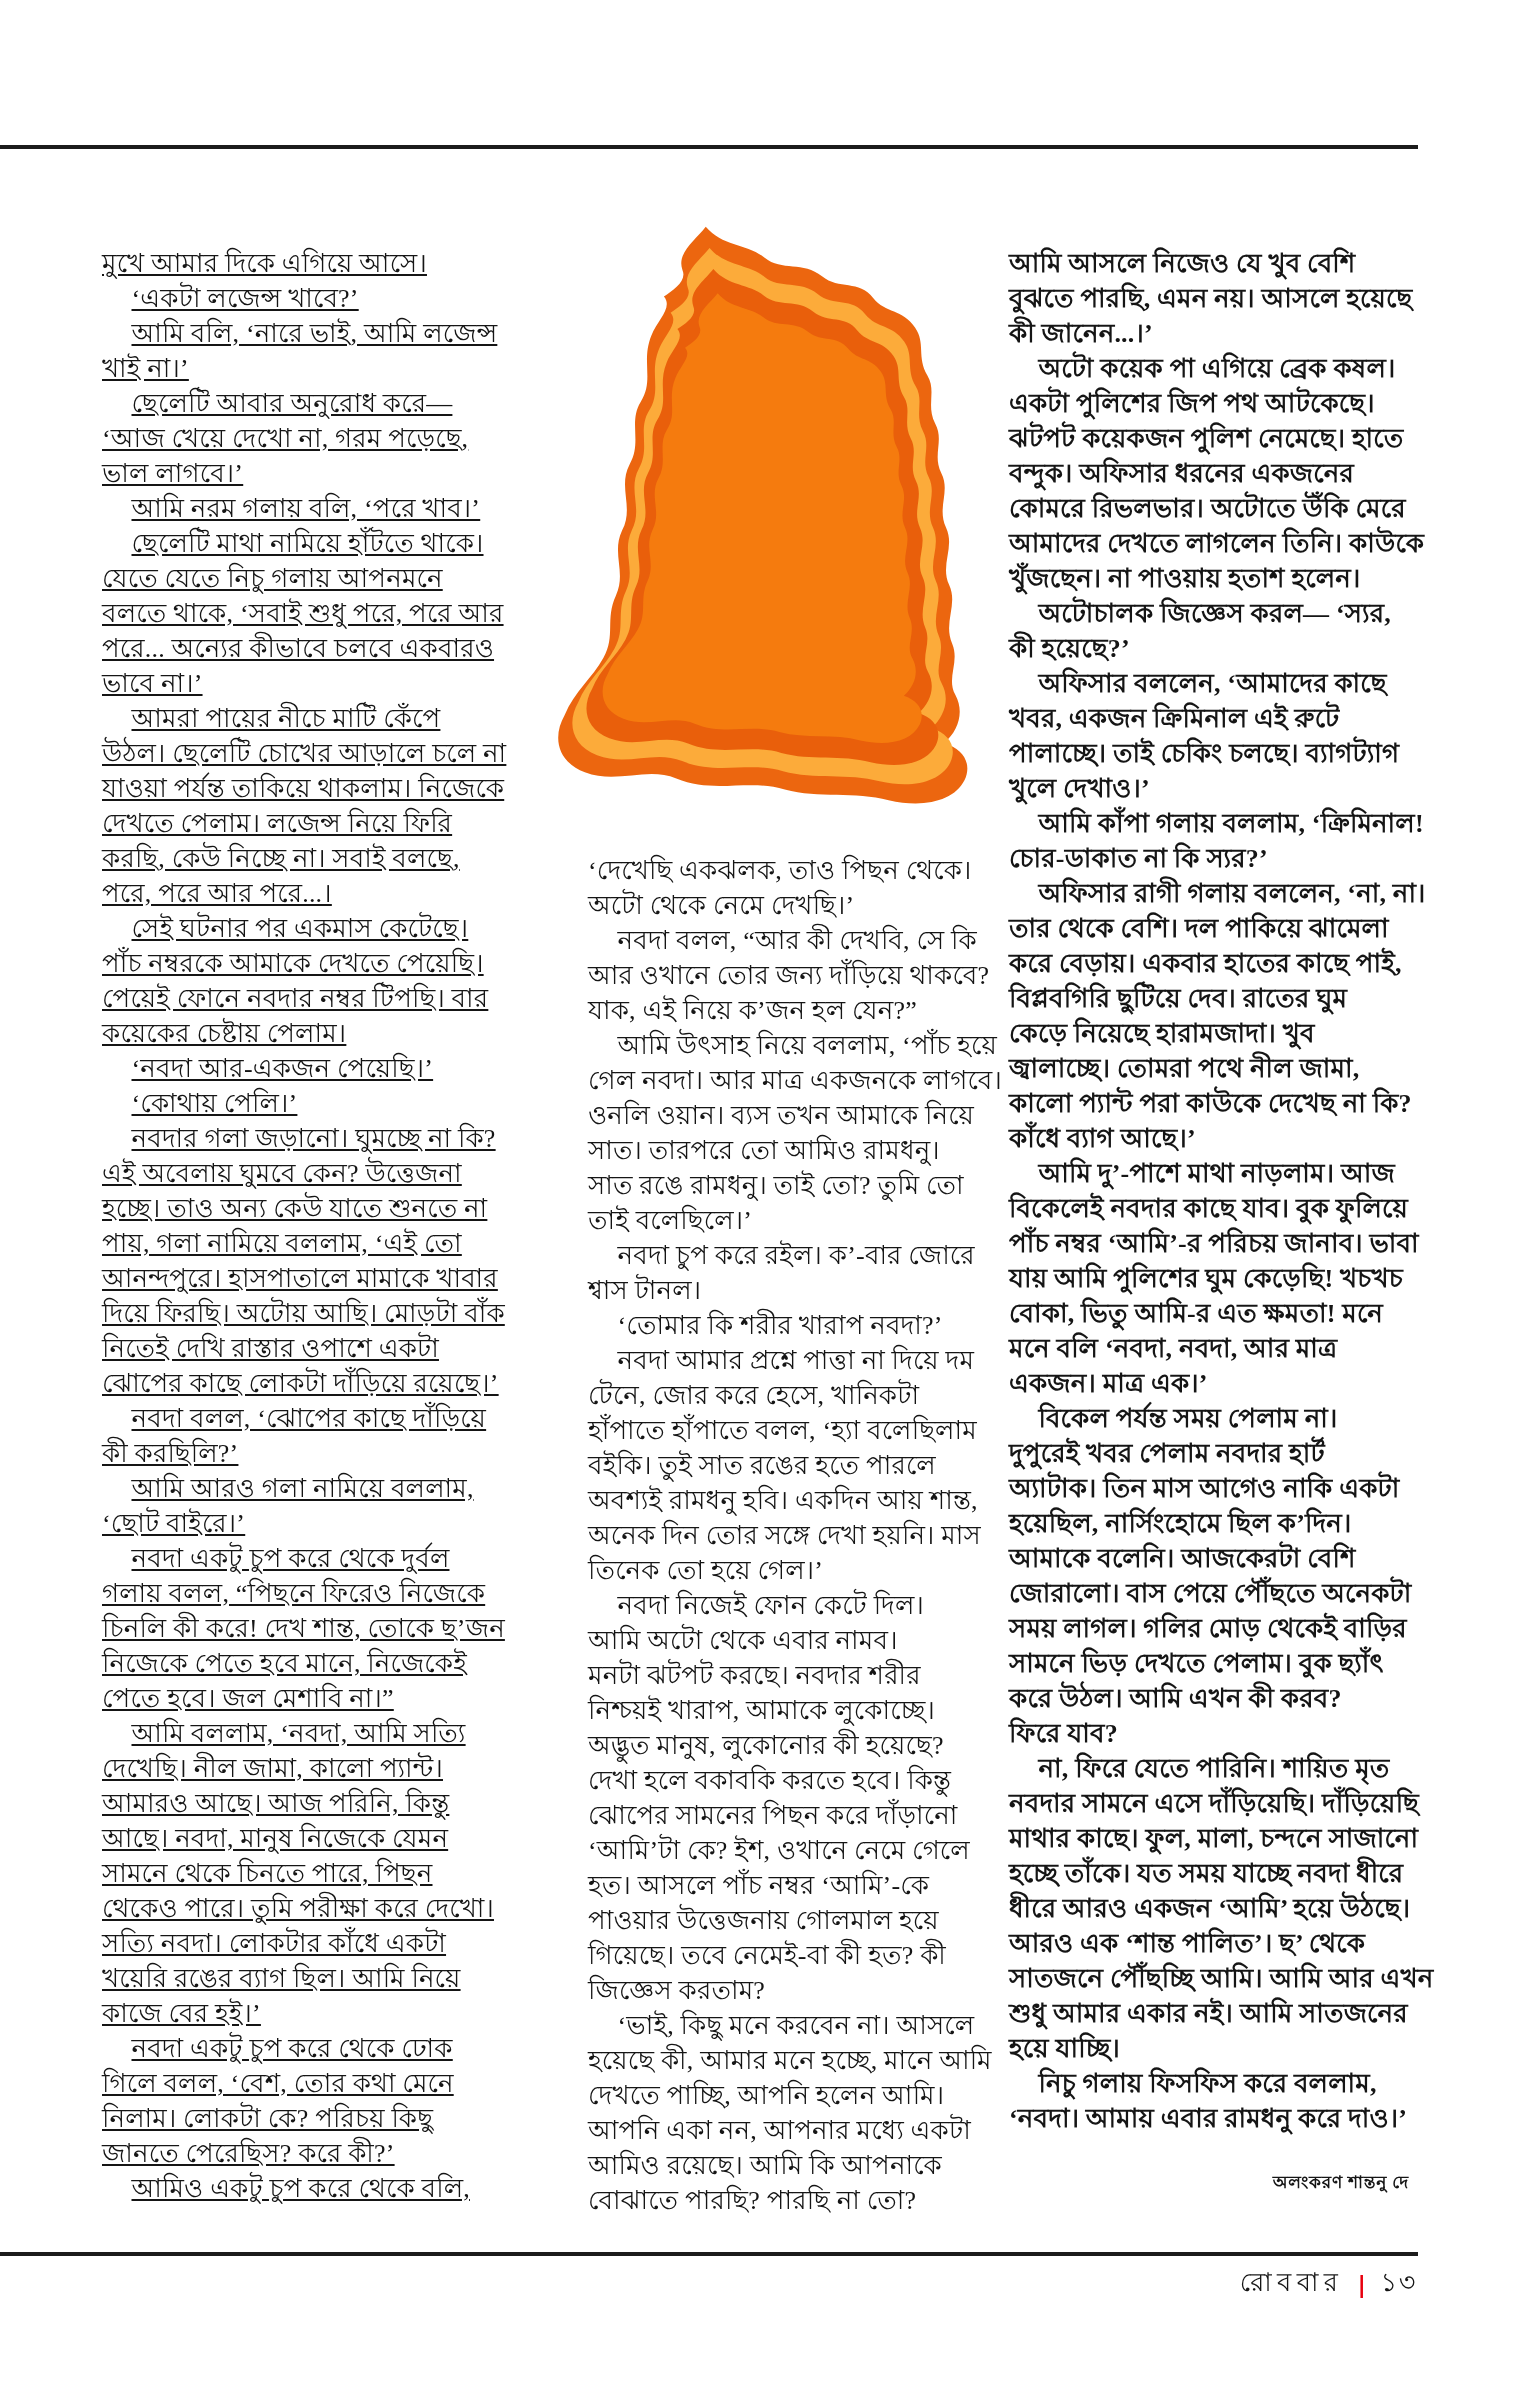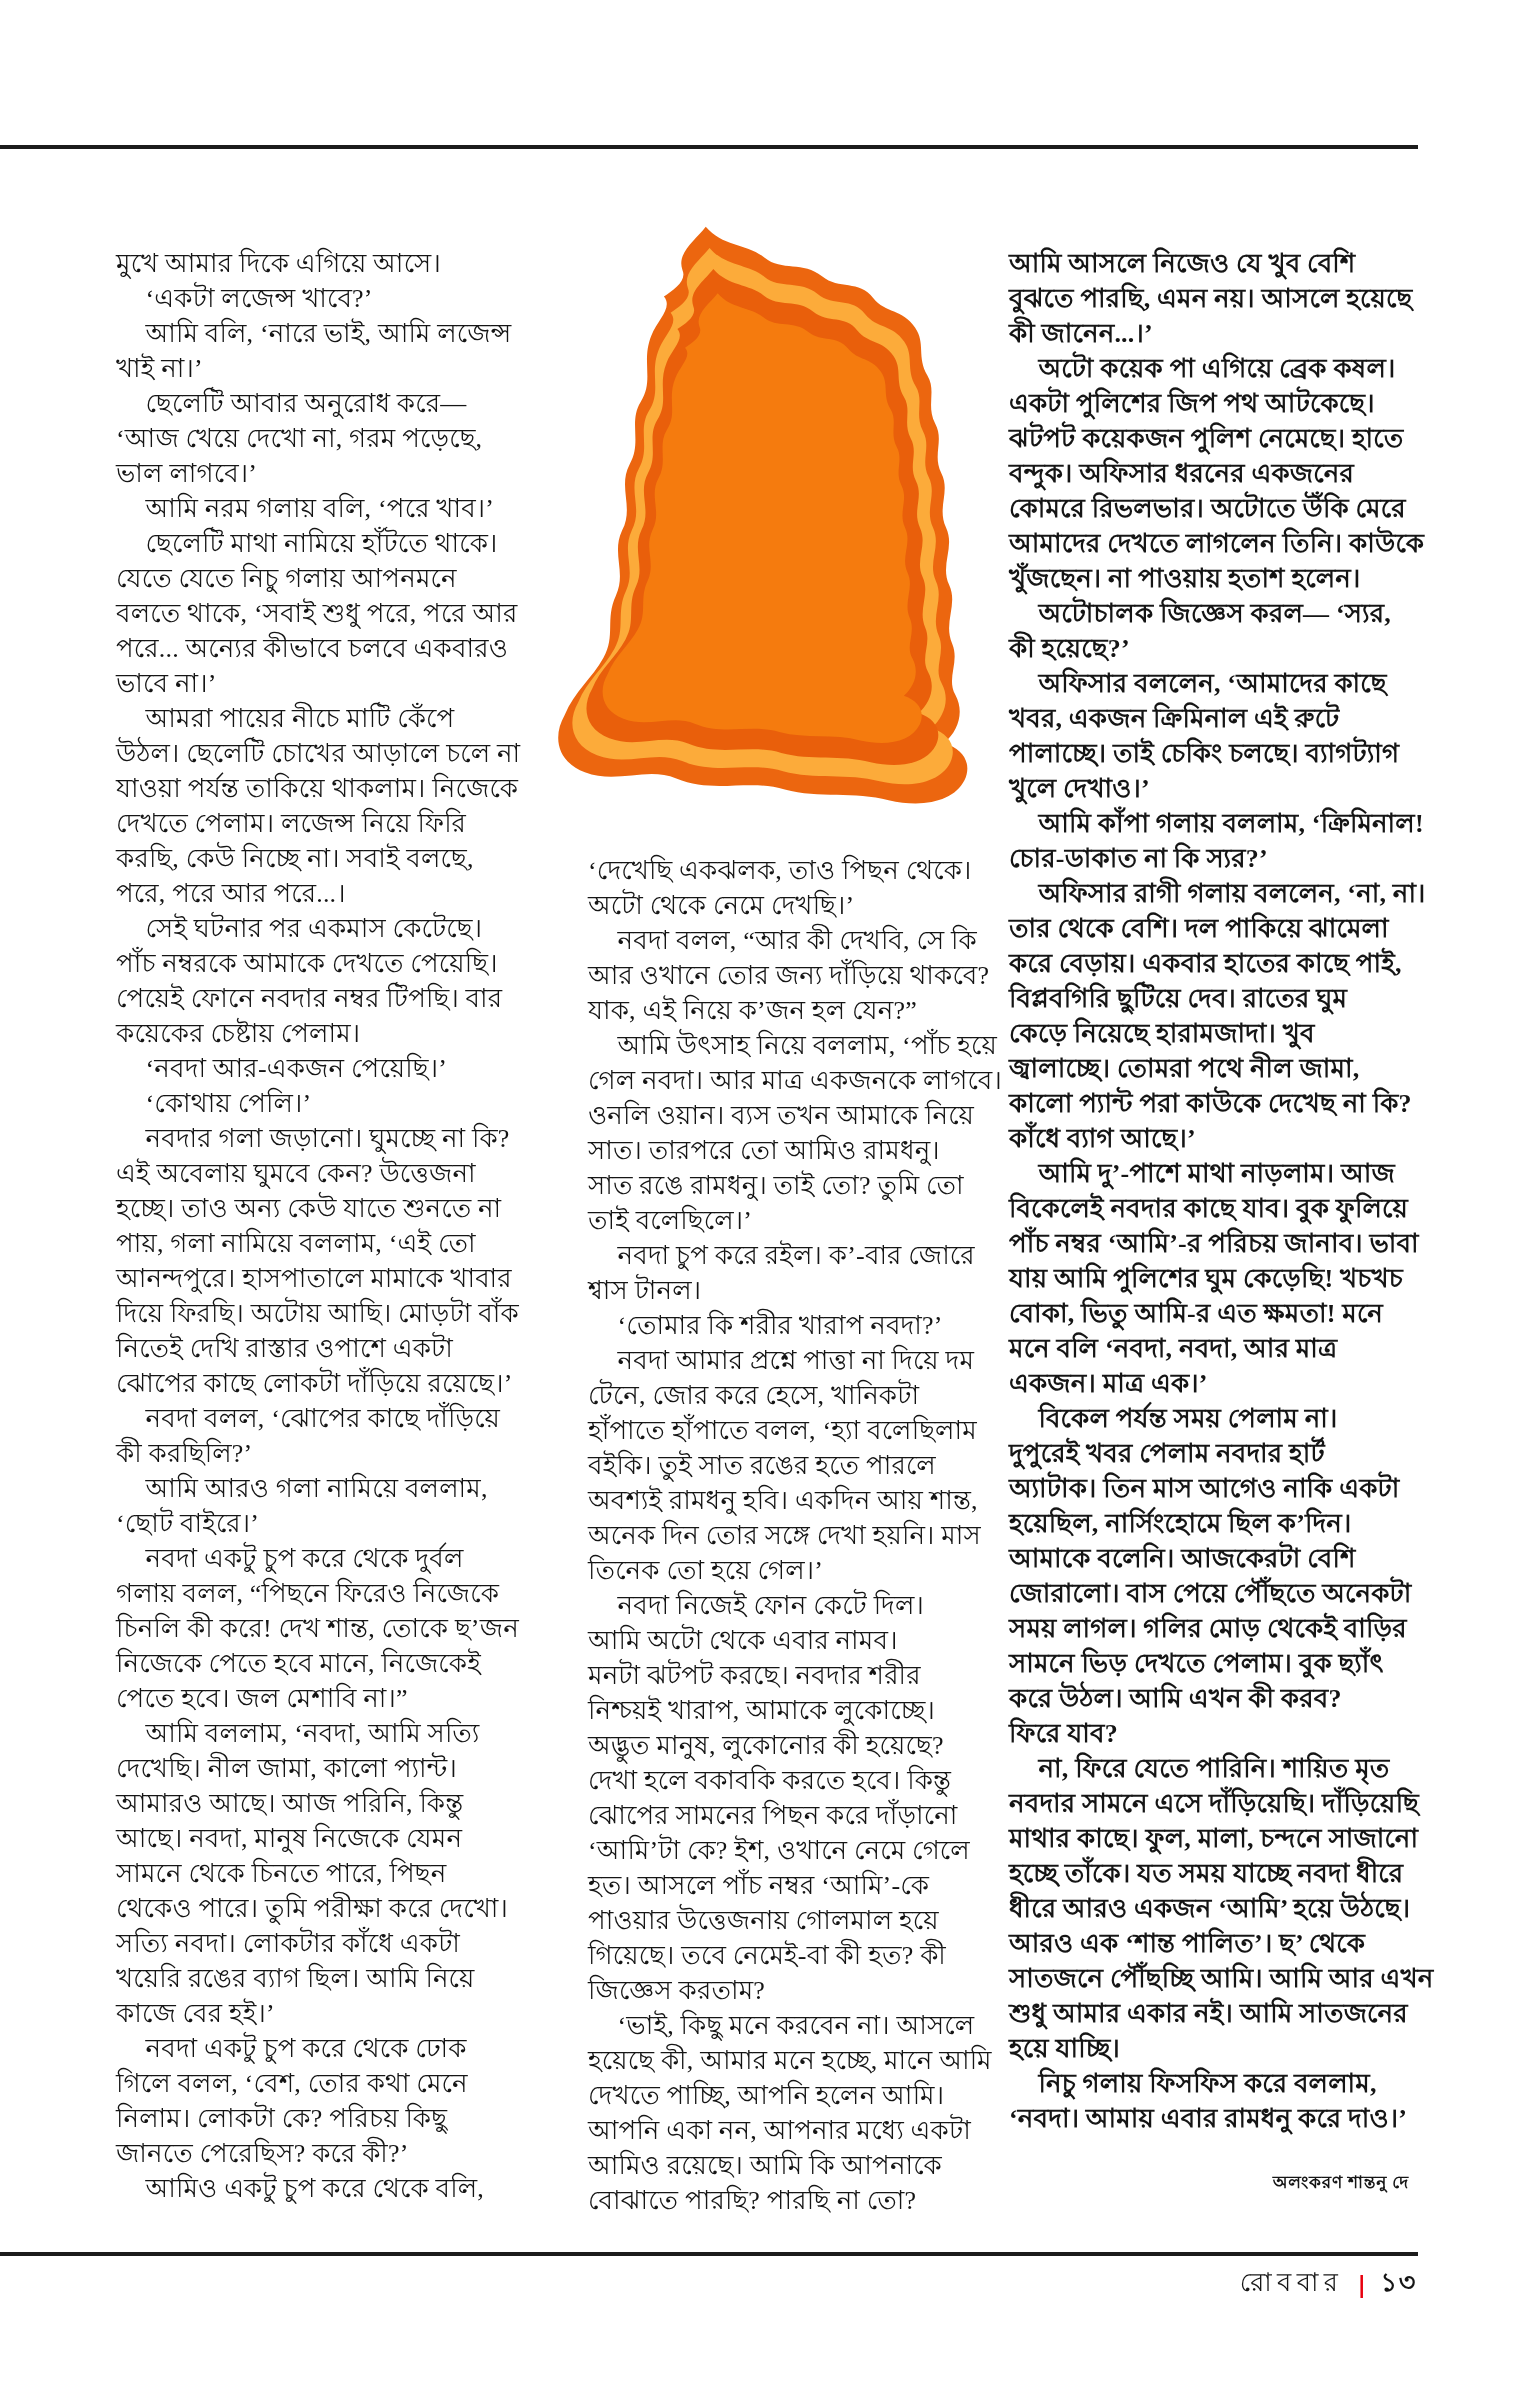--- a/index.html
+++ b/index.html
@@ -9,21 +9,21 @@
     background:#ffffff;
     font-family:"Liberation Serif", serif;
     color:#151515;
     overflow:hidden;
   }
   .rule{position:absolute;left:0;width:1418px;height:3.9px;background:#1c1c1c;}
   .rule-top{top:145px;}
   .rule-bottom{top:2252px;}
   .illustration{position:absolute;left:543px;top:219px;width:434px;height:620px;}
   .col{position:absolute;}
-  .col-left{left:116px;top:246px;width:391px;}
+  .col-left{left:102px;top:246px;width:391px;text-decoration:underline;}
   .col-center{left:560px;top:853px;width:388px;margin-left:28px;}
   .col-right{left:1009px;top:246px;width:399px;font-weight:bold;}
   .line{
     font-size:26px;
     line-height:35px;
     height:35px;
     white-space:nowrap;
     letter-spacing:0.2px;
   }
   .line.indent{padding-left:29.5px;}
@@ -34,21 +34,21 @@
     letter-spacing:0.8px;
   }
   .footer{
     position:absolute;
     right:121px;top:2263px;
     font-size:25.6px;
     display:flex;align-items:center;gap:8px;
   }
   .footer .mag{letter-spacing:5.4px;}
   .footer .sep{color:#e8000e;font-weight:700;margin:0 7.8px;transform:scaleX(1.4);}
-  .footer .num{font-weight:700;letter-spacing:1.6px;}
+  .footer .num{font-weight:400;letter-spacing:1.6px;}
 </style>
 </head>
 <body>
 
 <div class="page">
 
   <div class="rule rule-top"></div>
 
   <svg class="illustration" viewBox="0 0 560 800" xmlns="http://www.w3.org/2000/svg">
     <defs>

